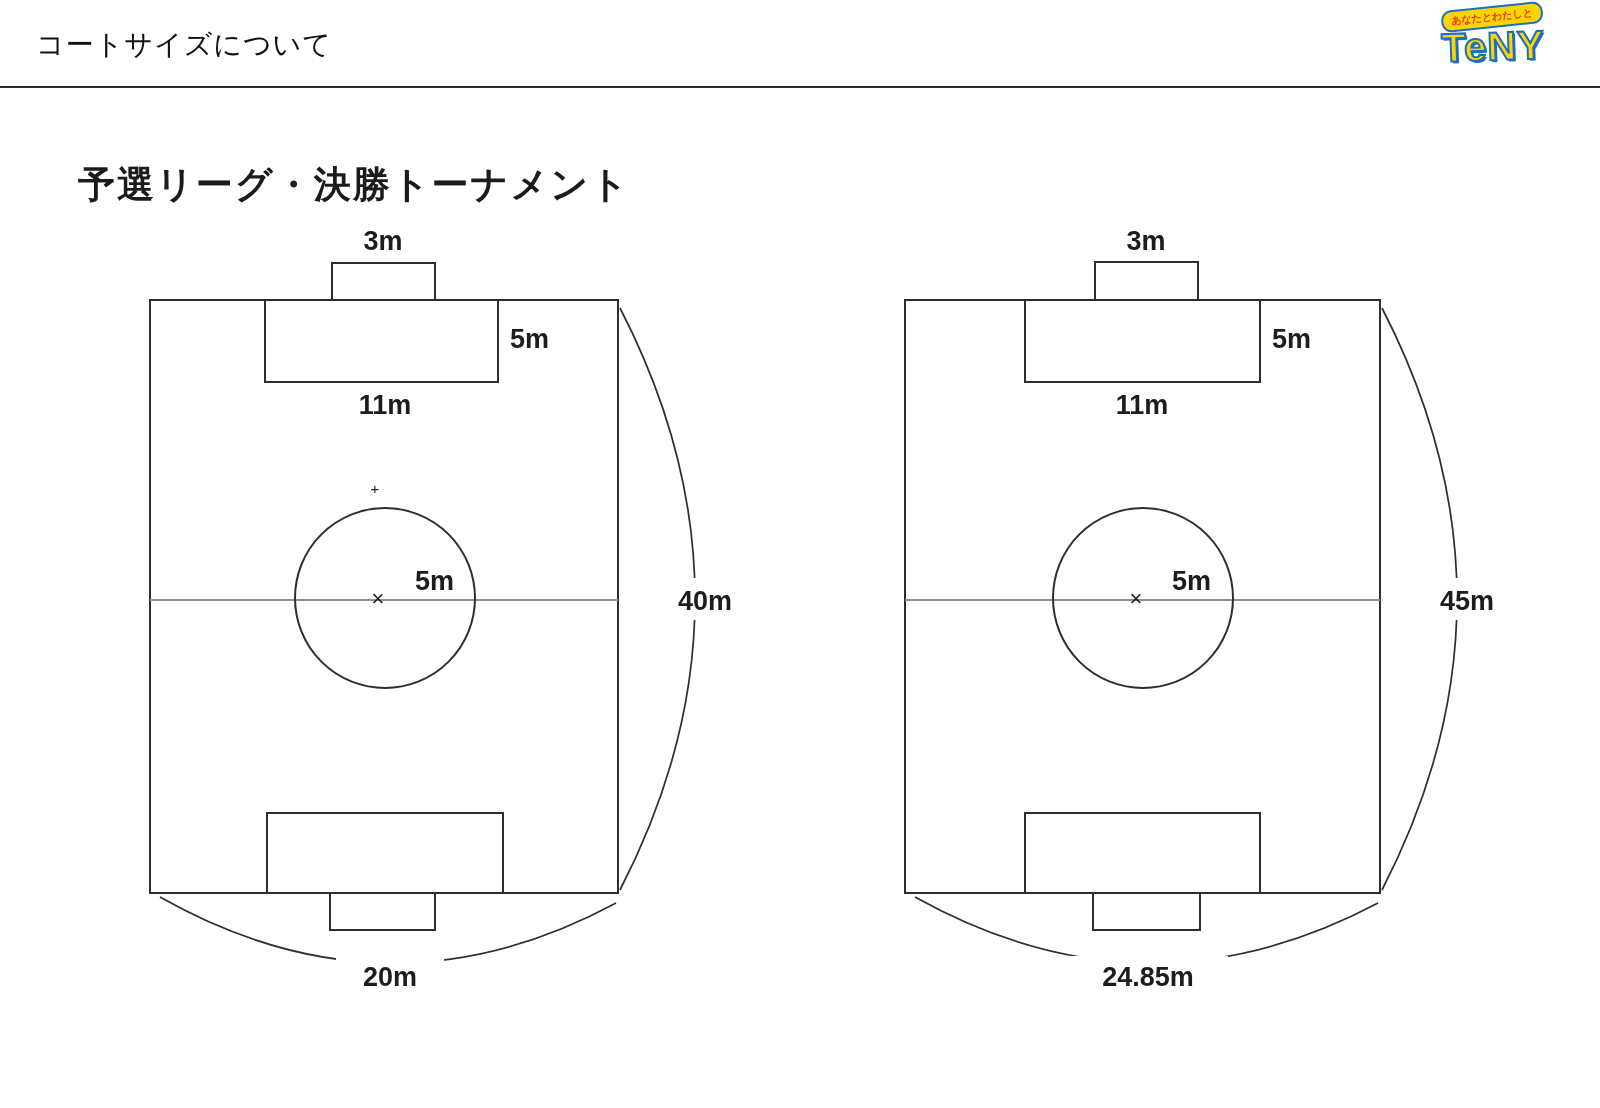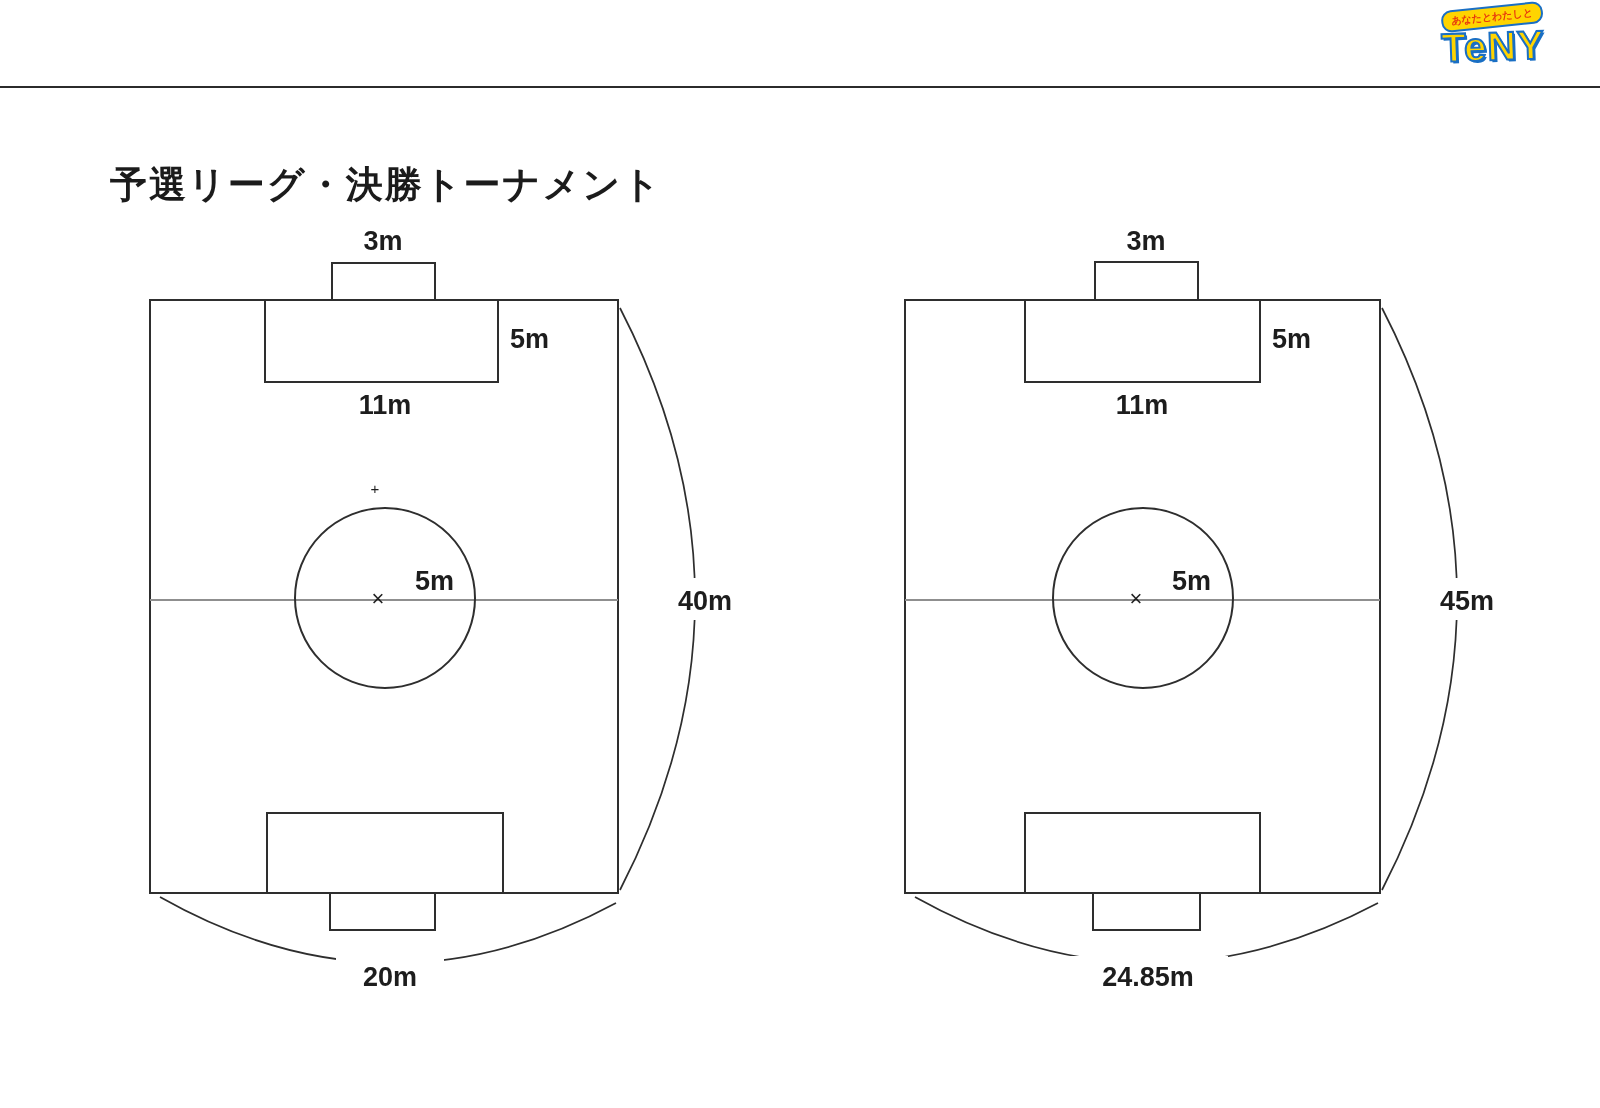--- a/index.html
+++ b/index.html
@@ -25,41 +25,42 @@
     transform:rotate(-4deg);
   }
   .logo-name{
     margin-top:-2px;color:#ffd400;font-size:40px;line-height:40px;font-weight:900;
     -webkit-text-stroke:2px #1a6fc4;letter-spacing:1px;
     text-shadow:2px 2px 0 #1a6fc4;
   }
   
   .court-title{
     position:absolute;top:160px;font-size:37px;font-weight:800;color:#1b1b1b;letter-spacing:2px;
-    text-align:center;white-space:nowrap;
+    text-align:left;white-space:nowrap;
   }
   .court-title-1{left:78px;width:616px;}
   .court-title-2{left:955px;width:382px;}
   
   .court{position:absolute;top:220px;width:720px;height:870px;}
   .court-1{left:70px;}
   .court-2{left:830px;}
   .shape{fill:none;stroke:#2e2e2e;stroke-width:2;}
   .half-line{stroke:#8f8f8f;stroke-width:2;}
   .curve{fill:none;stroke:#2e2e2e;stroke-width:1.7;}
   .gap{fill:#ffffff;stroke:none;}
   svg text{font-family:"Liberation Sans",sans-serif;font-weight:700;font-size:27px;fill:#1d1d1d;}
   svg text.mark{font-size:22px;font-weight:400;}
   svg text.tiny{font-size:15px;font-weight:400;}
 </style>
 </head>
 <body>
 
 <div class="page">
 
+  <div class="header-title">コートサイズについて</div>
   <div class="header-rule"></div>
 
   <div class="logo">
     <div class="logo-tagline">あなたとわたしと</div>
     <div class="logo-name">TeNY</div>
   </div>
 
   <div class="court-title court-title-1">予選リーグ・決勝トーナメント</div>
 
   <svg class="court court-1" viewBox="0 0 720 870" xmlns="http://www.w3.org/2000/svg">

